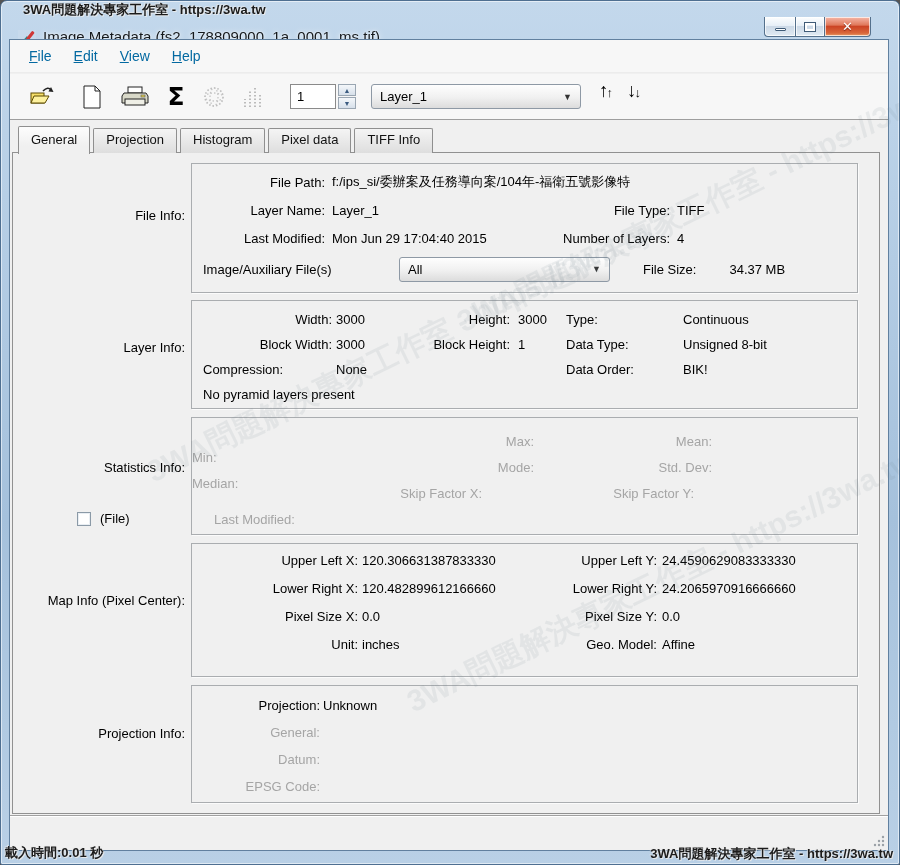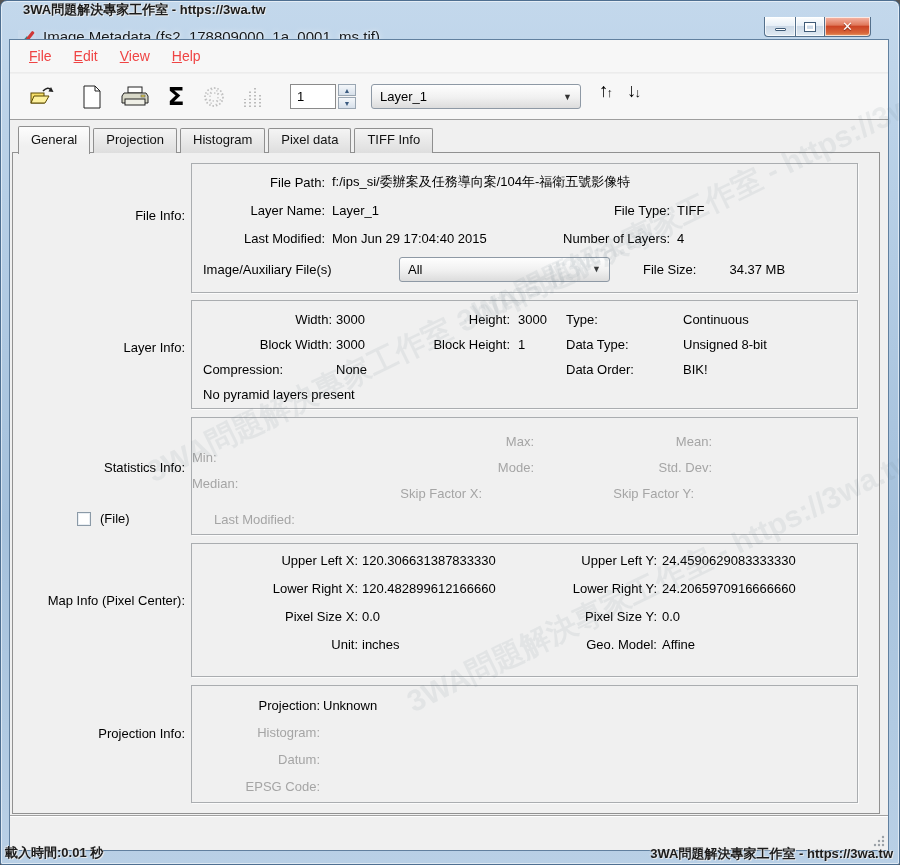--- a/index.html
+++ b/index.html
@@ -24,21 +24,21 @@
   .cb.max{width:29px;border-right:none;}
   .cb.close{width:47px;border-radius:0 0 4px 0;
       background:linear-gradient(180deg,#f6b8a9 0%,#e0795c 42%,#cc4425 50%,#d9683c 85%,#e89f68 100%);}
   .glyph-min{display:block;width:11px;height:3px;background:#fff;border:1px solid #3f5b77;border-radius:1px;margin-top:6px;}
   .glyph-max{display:block;width:10px;height:8px;border:2px solid #fff;outline:1px solid #3f5b77;background:transparent;}
   .glyph-close{color:#fff;font-size:13px;font-weight:bold;text-shadow:0 1px 1px #7c2413;line-height:1;}
   
   .client{position:absolute;left:8px;top:38px;width:880px;height:812px;background:#f0f0f0;border:1px solid #61809f;}
   .menubar{position:absolute;left:0;top:0;width:100%;height:33px;background:#f7f7f7;border-bottom:1px solid #ececec;
            display:flex;align-items:center;padding-left:8px;}
-  .mi{padding:4px 11px;font-size:14px;color:#ef4444;}
+  .mi{padding:4px 11px;font-size:14px;color:#0369a1;}
   .toolbar{position:absolute;left:0;top:34px;width:100%;height:46px;background:#f7f7f7;border-bottom:1px solid #9e9e9e;
            display:flex;align-items:center;}
   .tbtn{height:32px;display:flex;align-items:center;justify-content:center;}
   .sigma{font-size:25px;font-weight:bold;font-family:"DejaVu Sans",sans-serif;line-height:1;}
   .spin{display:flex;align-items:center;}
   .spin-num{width:46px;height:25px;background:#fff;border:1px solid #8a8a8a;display:flex;align-items:center;padding-left:6px;}
   .spin-btns{display:flex;flex-direction:column;margin-left:2px;}
   .spin-b{width:18px;height:12px;border:1px solid #9aa6b2;background:linear-gradient(#f4f7fa,#d7e0ea);
           font-size:7px;color:#3b5b80;display:flex;align-items:center;justify-content:center;line-height:1;}
   .combo{height:25px;border:1px solid #8e99a5;border-radius:3px;background:linear-gradient(180deg,#fefefe,#f0f0f0 55%,#dcdcdc);
@@ -334,21 +334,21 @@
           <span class="mv2">Affine</span>
         </div>
       </div>
 
       <div class="group g-proj">
         <div class="frow">
           <span class="p1">Projection:</span>
           <span class="v">Unknown</span>
         </div>
         <div class="frow">
-          <span class="p1 dis">Histogram:</span>
+          <span class="p1 dis">General:</span>
         </div>
         <div class="frow">
           <span class="p1 dis">Datum:</span>
         </div>
         <div class="frow">
           <span class="p1 dis">EPSG Code:</span>
         </div>
       </div>
 
     </div>

